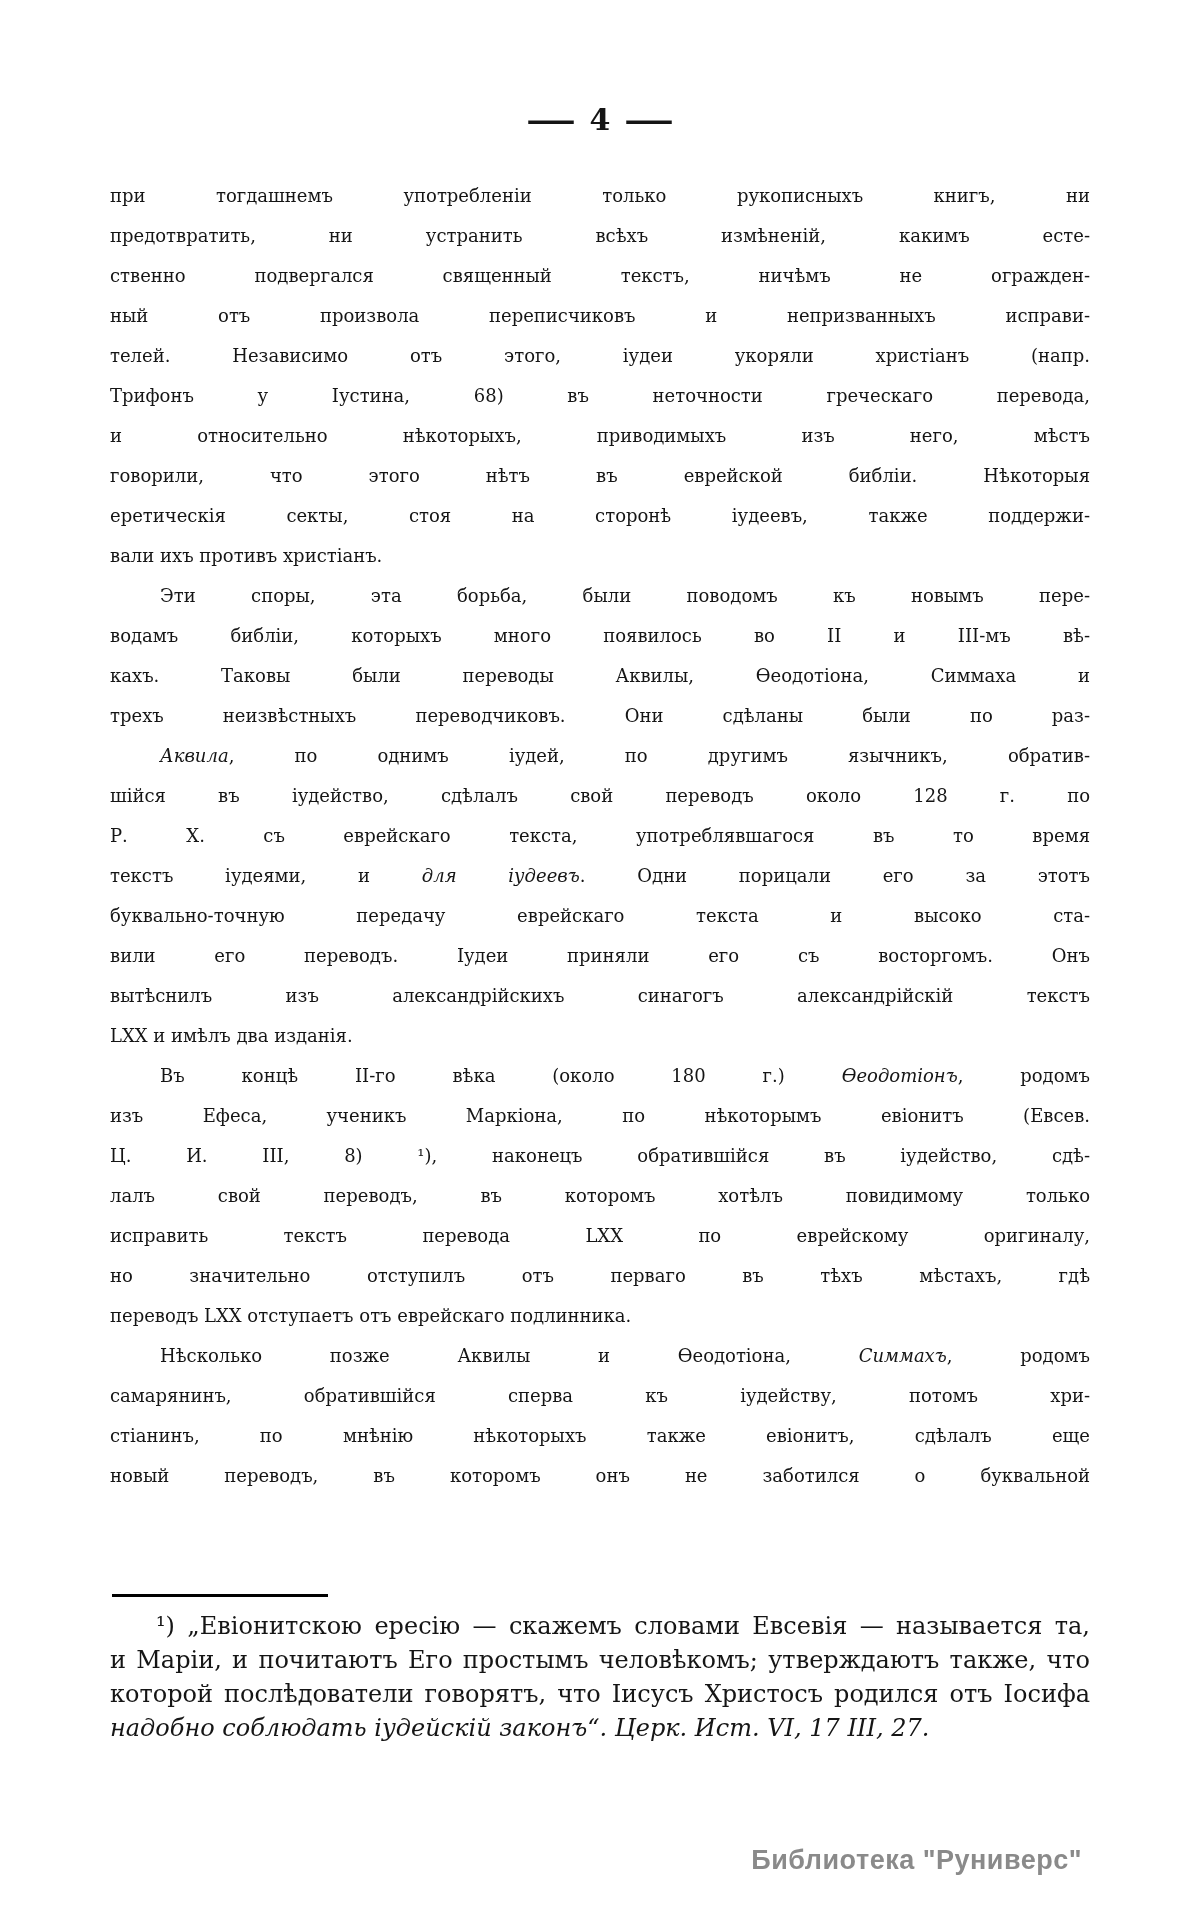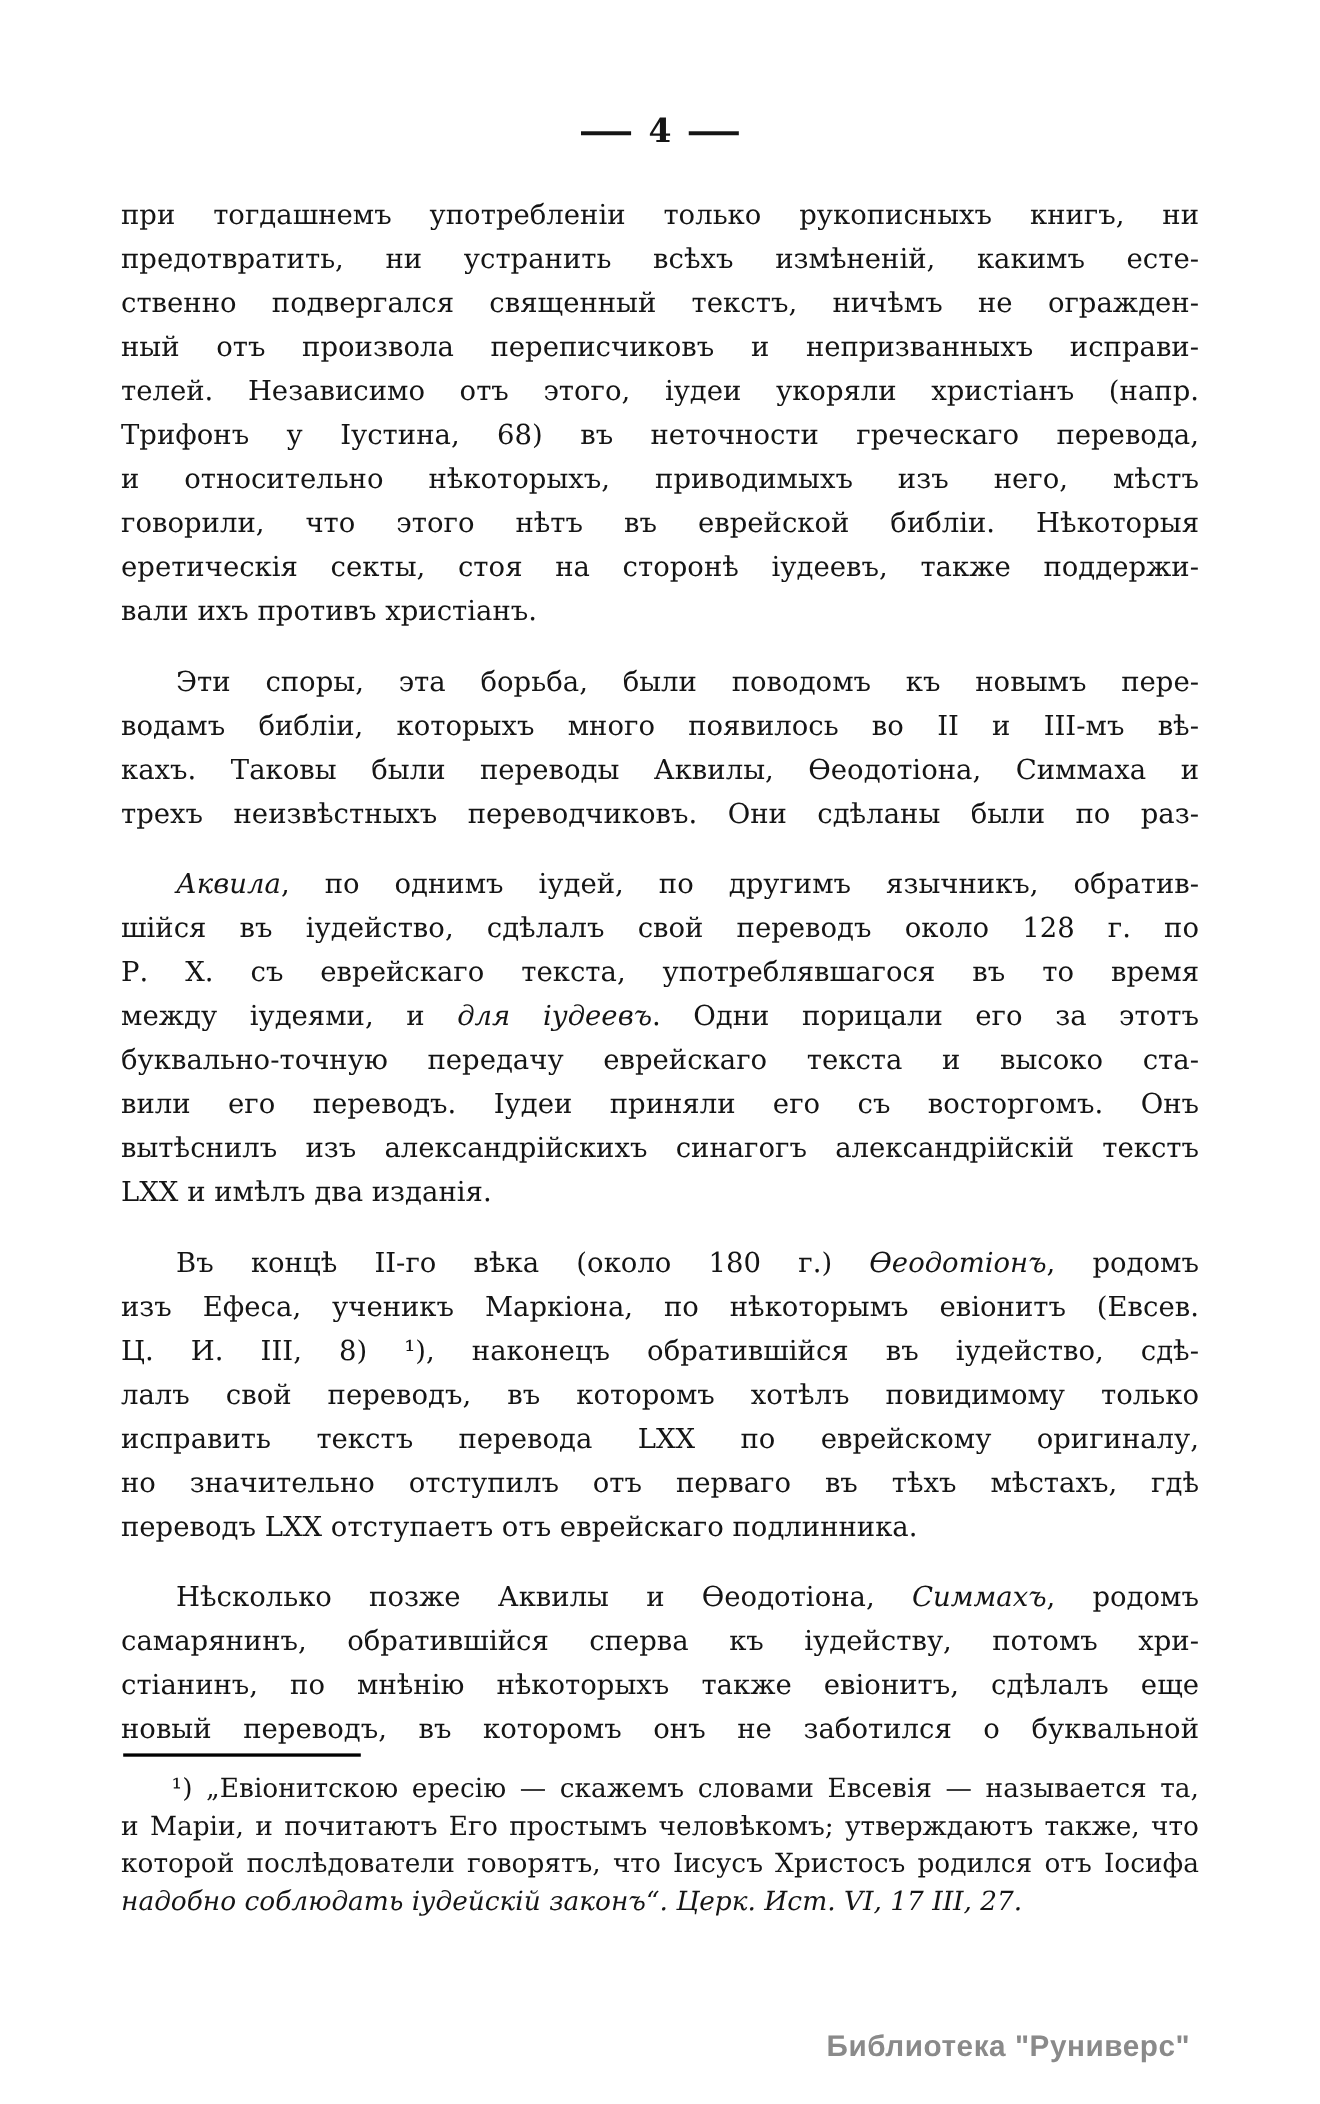--- a/index.html
+++ b/index.html
@@ -28,27 +28,27 @@
     transform: scaleX(1.7);
     margin: 0 24px;
   }
   .body-text {
     position: absolute;
     top: 176px;
     left: 110px;
     width: 980px;
   }
   .tline {
-    font-size: 25px;
+    font-size: 18px;
     line-height: 40px;
     height: 40px;
     text-align: justify;
     text-align-last: justify;
   }
-  .tline.indent { text-indent: 50px; margin-top: 24px; }
+  .tline.indent { text-indent: 50px; }
   .tline.pend { text-align-last: left; }
   .tline i, .fline i { }
   .footnote-rule {
     position: absolute;
     top: 1594px;
     left: 112px;
     width: 216px;
     height: 3px;
     background: #000;
   }
@@ -97,21 +97,21 @@
       <div class="tline"><span>говорили, что этого нѣтъ въ еврейской библіи. Нѣкоторыя</span></div>
       <div class="tline"><span>еретическія секты, стоя на сторонѣ іудеевъ, также поддержи-</span></div>
       <div class="tline pend"><span>вали ихъ противъ христіанъ.</span></div>
       <div class="tline indent"><span>Эти споры, эта борьба, были поводомъ къ новымъ пере-</span></div>
       <div class="tline"><span>водамъ библіи, которыхъ много появилось во II и III-мъ вѣ-</span></div>
       <div class="tline"><span>кахъ. Таковы были переводы Аквилы, Ѳеодотіона, Симмаха и</span></div>
       <div class="tline"><span>трехъ неизвѣстныхъ переводчиковъ. Они сдѣланы были по раз-</span></div>
       <div class="tline indent"><i>Аквила</i><span>, по однимъ іудей, по другимъ язычникъ, обратив-</span></div>
       <div class="tline"><span>шійся въ іудейство, сдѣлалъ свой переводъ около 128 г. по</span></div>
       <div class="tline"><span>Р. Х. съ еврейскаго текста, употреблявшагося въ то время</span></div>
-      <div class="tline"><span>между іудеями, и </span><i>для іудеевъ</i><span>. Одни порицали его за этотъ</span></div>
+      <div class="tline"><span>текстъ іудеями, и </span><i>для іудеевъ</i><span>. Одни порицали его за этотъ</span></div>
       <div class="tline"><span>буквально-точную передачу еврейскаго текста и высоко ста-</span></div>
       <div class="tline"><span>вили его переводъ. Іудеи приняли его съ восторгомъ. Онъ</span></div>
       <div class="tline"><span>вытѣснилъ изъ александрійскихъ синагогъ александрійскій текстъ</span></div>
       <div class="tline pend"><span>LXX и имѣлъ два изданія.</span></div>
       <div class="tline indent"><span>Въ концѣ II-го вѣка (около 180 г.) </span><i>Ѳеодотіонъ</i><span>, родомъ</span></div>
       <div class="tline"><span>изъ Ефеса, ученикъ Маркіона, по нѣкоторымъ евіонитъ (Евсев.</span></div>
       <div class="tline"><span>Ц. И. III, 8) ¹), наконецъ обратившійся въ іудейство, сдѣ-</span></div>
       <div class="tline"><span>лалъ свой переводъ, въ которомъ хотѣлъ повидимому только</span></div>
       <div class="tline"><span>исправить текстъ перевода LXX по еврейскому оригиналу,</span></div>
       <div class="tline"><span>но значительно отступилъ отъ перваго въ тѣхъ мѣстахъ, гдѣ</span></div>

